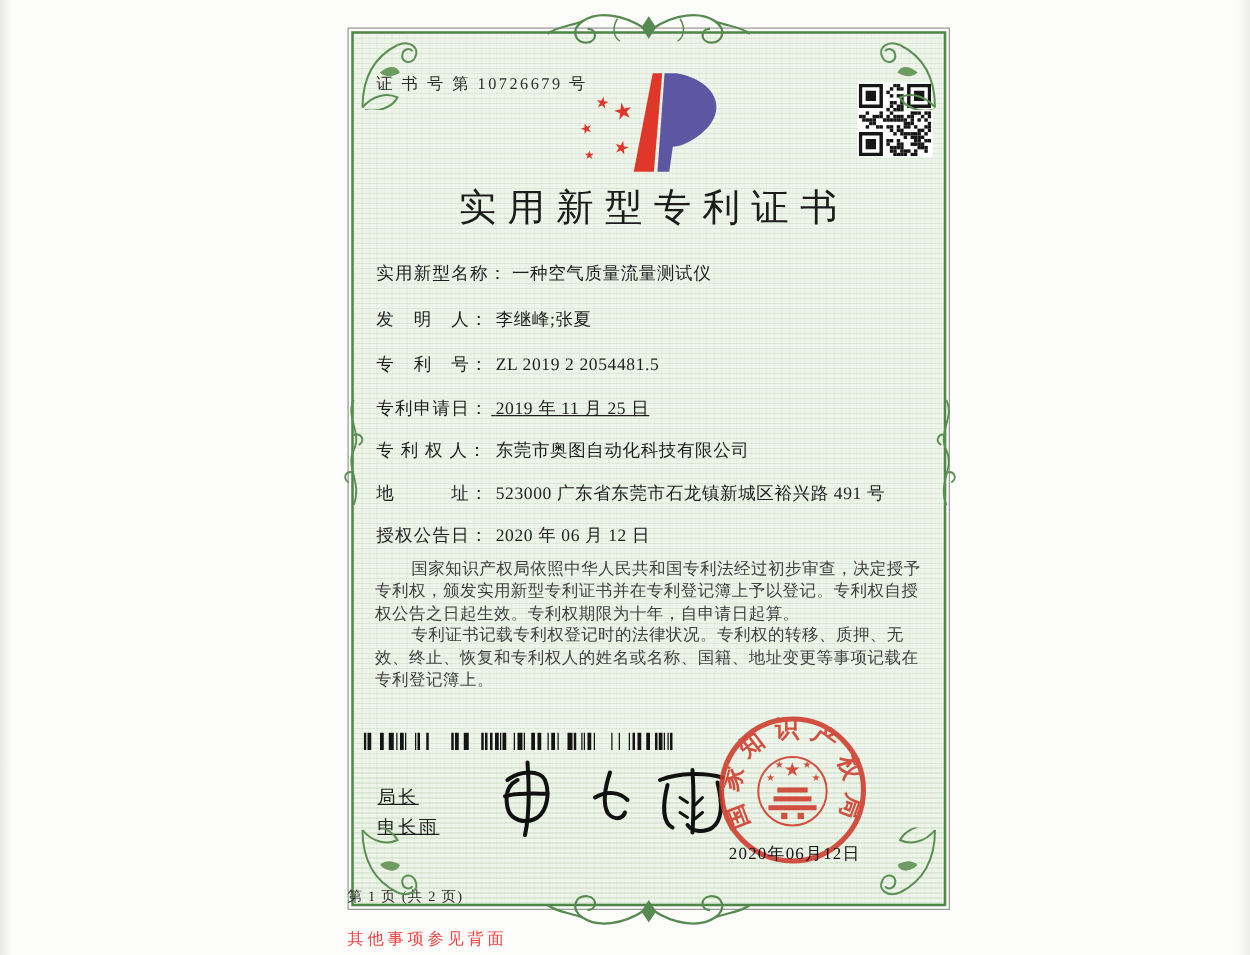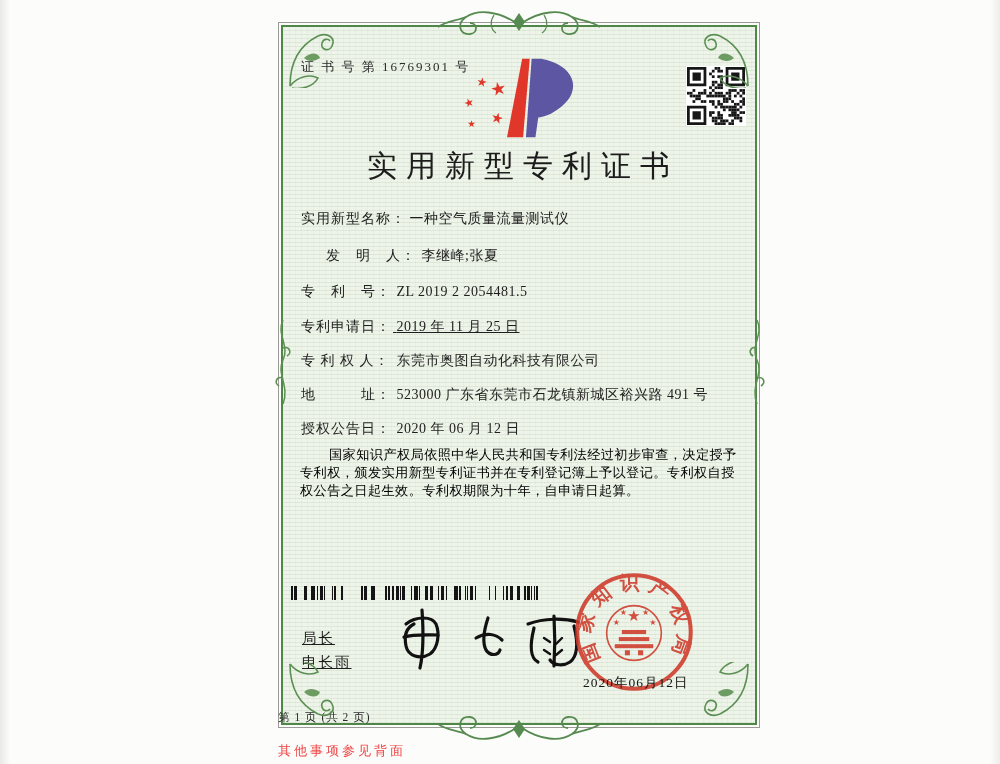--- a/index.html
+++ b/index.html
@@ -25,21 +25,21 @@
   
   .cert-no{position:absolute;left:301px;top:58px;font-size:13px;letter-spacing:2px;color:#2b2b2b;}
   .doc-title{position:absolute;left:278px;top:146px;width:490px;text-align:center;
     font-size:30px;letter-spacing:9px;color:#1c1c1c;font-weight:500;}
   .fields{position:absolute;left:0;top:0;}
   .frow{position:absolute;left:301px;width:440px;font-size:14px;white-space:nowrap;color:#1e1e1e;}
   .flabel{display:inline-block;min-width:92px;letter-spacing:1px;}
   .fvalue{letter-spacing:.5px;}
   .grant-col2{position:absolute;left:218px;top:0;white-space:nowrap;}
   .paras{position:absolute;left:300px;top:446px;width:440px;font-size:13.2px;
-    line-height:17.8px;color:#000000;letter-spacing:.4px;}
+    line-height:17.8px;color:#404040;letter-spacing:.4px;}
   .paras p{margin:0;text-indent:2.2em;}
   
   .barcode{position:absolute;left:291px;top:586px;width:268px;height:14px;}
   .barcode svg{display:block;fill:#141414;}
   .signer{position:absolute;left:302px;top:626px;font-size:14.5px;line-height:24px;color:#1d1d1d;letter-spacing:2px;text-decoration:underline;}
   .signature{position:absolute;left:392px;top:604px;width:220px;height:70px;}
   .seal{position:absolute;left:558px;top:556px;width:152px;height:152px;opacity:.88;}
   .seal-date{position:absolute;left:583px;top:674px;font-size:13.5px;color:#141414;letter-spacing:1px;z-index:4;}
   .page-info{position:absolute;left:278px;top:710px;width:482px;
     font-size:11.5px;letter-spacing:1px;color:#2c2c2c;}
@@ -129,21 +129,21 @@
     <path d="M11,30 c7,-2 9,5 4,8 M11,60 c-7,-2 -9,5 -4,8"></path>
   </svg>
 </div>
 <div class="orn" style="left:746px;top:318px;transform:scaleX(-1);">
   <svg width="22" height="90" viewBox="0 0 22 90" fill="none" stroke="#5c8f54" stroke-width="1.5">
     <path d="M11,2 C4,16 18,28 11,42 C4,56 18,68 11,86"></path>
     <path d="M11,30 c7,-2 9,5 4,8 M11,60 c-7,-2 -9,5 -4,8"></path>
   </svg>
 </div>
 
-<div class="cert-no">证 书 号 第 16769301 号</div>
+<div class="cert-no">证 书 号 第 10726679 号</div>
 
 <div class="logo">
   <svg width="130" height="90" viewBox="0 0 130 95">
     <path d="M72,6 L82,6 C116,12 127,38 103,57 C93,65 84,68 79,68 L76,89 L66,89 Z" fill="#5d57a3"></path>
     <path d="M62,6 L70,6 L63,89 L46,89 Z" fill="#e0372a"></path>
     <text x="30" y="46" font-size="19" fill="#e0372a" transform="rotate(-12 30 46)">★</text>
     <text x="13" y="34" font-size="13" fill="#e0372a" transform="rotate(10 13 34)">★</text>
     <text x="2" y="58" font-size="12" fill="#e0372a" transform="rotate(-18 2 58)">★</text>
     <text x="28" y="72" font-size="15" fill="#e0372a" transform="rotate(14 28 72)">★</text>
     <text x="4" y="78" font-size="10" fill="#e0372a">★</text>
@@ -285,21 +285,21 @@
   </svg>
 </div>
 
 <div class="doc-title">实用新型专利证书</div>
 
 <div class="fields">
   <div class="frow" style="top:210px;">
     <span class="flabel">实用新型名称：</span>
     <span class="fvalue">一种空气质量流量测试仪</span>
   </div>
-  <div class="frow" style="top:247px;margin-left:25px;">
+  <div class="frow" style="top:247px;">
     <span class="flabel">发　明　人：</span>
     <span class="fvalue">李继峰;张夏</span>
   </div>
   <div class="frow" style="top:283px;">
     <span class="flabel">专　利　号：</span>
     <span class="fvalue">ZL 2019 2 2054481.5</span>
   </div>
   <div class="frow" style="top:318px;text-decoration:underline;">
     <span class="flabel">专利申请日：</span>
     <span class="fvalue">2019 年 11 月 25 日</span>
@@ -313,20 +313,21 @@
     <span class="fvalue">523000 广东省东莞市石龙镇新城区裕兴路 491 号</span>
   </div>
   <div class="frow" style="top:420px;">
     <span class="flabel">授权公告日：</span>
     <span class="fvalue">2020 年 06 月 12 日</span>
   </div>
 </div>
 
 <div class="paras">
   <p>国家知识产权局依照中华人民共和国专利法经过初步审查，决定授予专利权，颁发实用新型专利证书并在专利登记簿上予以登记。专利权自授权公告之日起生效。专利权期限为十年，自申请日起算。</p>
+  <p>专利证书记载专利权登记时的法律状况。专利权的转移、质押、无效、终止、恢复和专利权人的姓名或名称、国籍、地址变更等事项记载在专利登记簿上。</p>
 </div>
 
 <div class="barcode">
   <svg width="268" height="14" viewBox="0 0 268 14">
       <g>
         <rect x="0" y="0" width="2" height="14"></rect>
         <rect x="3" y="0" width="3" height="14"></rect>
         <rect x="13" y="0" width="3" height="14"></rect>
         <rect x="20" y="0" width="4" height="14"></rect>
         <rect x="26" y="0" width="1" height="14"></rect>

